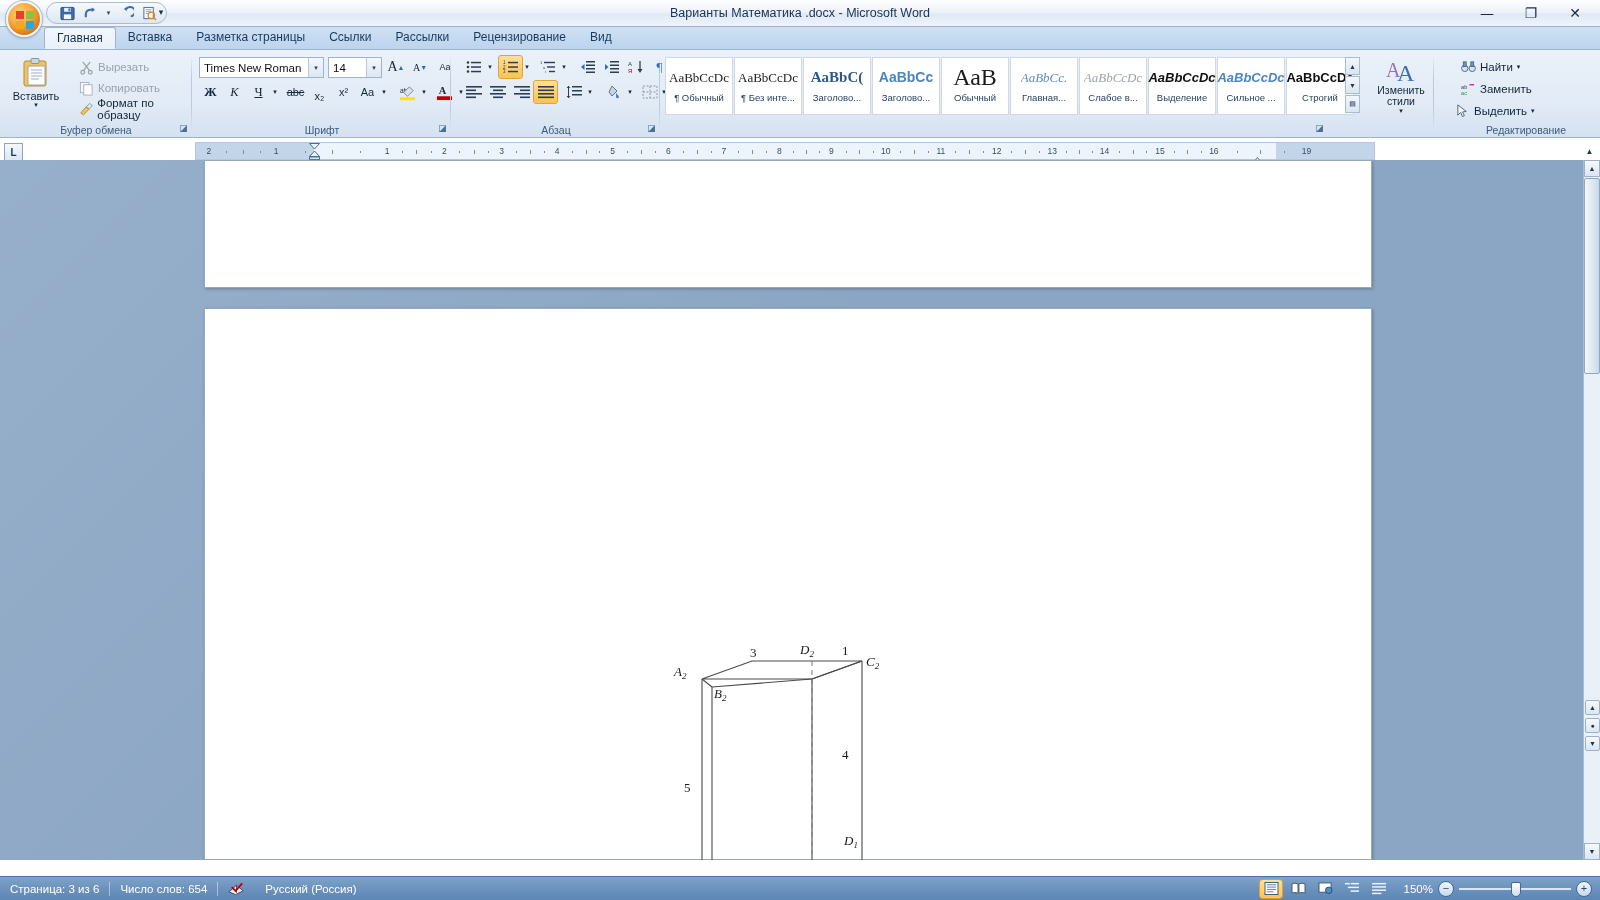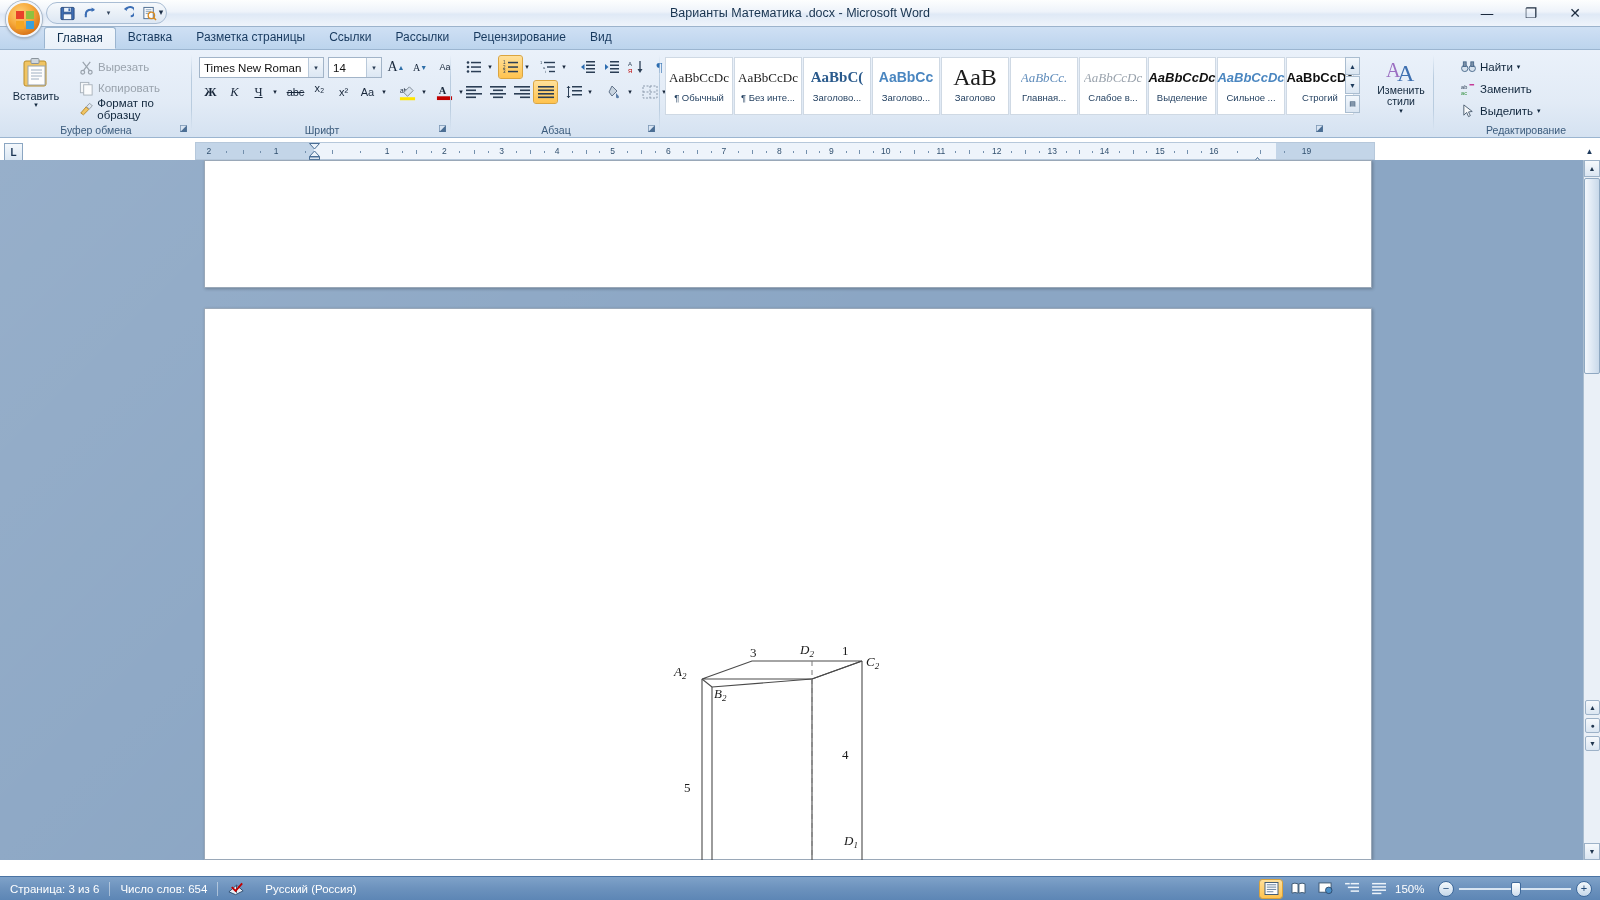--- a/index.html
+++ b/index.html
@@ -225,21 +225,21 @@
     display: flex; align-items: center;
     font-size: 11.5px; color: #fff;
   }
   .sb-item { padding: 0 10px; height: 20px; line-height: 20px; display: flex; align-items: center; gap: 5px; }
   .sb-right { position: absolute; right: 8px; display: flex; align-items: center; gap: 5px; }
   .viewbtn {
     width: 22px; height: 18px; display: flex; align-items: center; justify-content: center;
     border-radius: 2px;
   }
   .viewbtn.on { background: linear-gradient(to bottom,#ffe09a,#ffc34e); outline: 1px solid #d8a23e; }
-  .zoom-label { font-size: 11.5px; color: #fff; width: 38px; }
+  .zoom-label { font-size: 11.5px; color: #fff; width: 38px; text-align: right; }
   .zslider { position: relative; width: 112px; height: 16px; }
   .zslider .track { position: absolute; left: 0; top: 7px; width: 112px; height: 2px; background: #d8e5f2; }
   .zslider .knob {
     position: absolute; left: 52px; top: 1px; width: 10px; height: 15px;
     background: linear-gradient(to bottom,#fdfefe,#cfdeee); border: 1px solid #3f6a9c;
     border-radius: 2px 2px 5px 5px;
   }
   .zcirc {
     width: 16px; height: 16px; border-radius: 50%;
     background: linear-gradient(to bottom,#f4f9fd,#c6d8ea); border: 1px solid #3f6a9c;
@@ -396,21 +396,21 @@
       <div class="tbtn" style="left:30px; top:30px;">
         <span style="font-style:italic;font-family:'Liberation Serif',serif;">К</span>
       </div>
       <div class="tbtn" style="left:54px; top:30px;">
         <span style="text-decoration:underline;font-family:'Liberation Serif',serif;">Ч</span>
       </div>
       <div class="tbtn split-arrow" style="left:76px; top:30px;">▾</div>
       <div class="tbtn" style="left:91px; top:30px;">
         <span style="text-decoration:line-through;font-size:11px;">abc</span>
       </div>
-      <div class="tbtn" style="left:115px; top:26px;">
+      <div class="tbtn" style="left:115px; top:34px;">
         <span style="font-size:11px;">x₂</span>
       </div>
       <div class="tbtn" style="left:139px; top:30px;">
         <span style="font-size:11px;">x²</span>
       </div>
       <div class="tbtn" style="left:163px; top:30px;">
         <span style="font-size:11px;">Aa</span>
       </div>
       <div class="tbtn split-arrow" style="left:185px; top:30px;">▾</div>
 
@@ -576,21 +576,21 @@
           <div class="stylebox" style="left: 138px;">
             <div class="sample" style="font-family:'Liberation Serif',serif;font-size:15px;font-weight:bold;color:#2a5a8c;">AaBbC(</div>
             <div class="nm">Заголово...</div>
           </div>
           <div class="stylebox" style="left: 207px;">
             <div class="sample" style="font-family:'Liberation Sans',sans-serif;font-size:14px;font-weight:bold;color:#4a86c0;">AaBbCc</div>
             <div class="nm">Заголово...</div>
           </div>
           <div class="stylebox" style="left: 276px;">
             <div class="sample" style="font-family:'Liberation Serif',serif;font-size:24px;color:#1b1b1b;">АаВ</div>
-            <div class="nm">Заголово</div>
+            <div class="nm">Обычный</div>
           </div>
           <div class="stylebox" style="left: 345px;">
             <div class="sample" style="font-family:'Liberation Serif',serif;font-size:13px;font-style:italic;color:#5f8cbb;">AaBbCc.</div>
             <div class="nm">Главная...</div>
           </div>
           <div class="stylebox" style="left: 414px;">
             <div class="sample" style="font-family:'Liberation Serif',serif;font-size:13px;font-style:italic;color:#9aa3ad;">AaBbCcDc</div>
             <div class="nm">Слабое в...</div>
           </div>
           <div class="stylebox" style="left: 483px;">
@@ -636,21 +636,21 @@
         <span style="font-size:7px;">▾</span>
       </div>
       <div class="small-cmd enabled" style="left:6px; top:28px;">
         <svg width="15" height="14" viewBox="0 0 16 15">
           <text x="0" y="7" font-size="6" fill="#2b3e55" font-family="'Liberation Sans',sans-serif">ab</text>
           <text x="0" y="14" font-size="6" fill="#2f8f3a" font-family="'Liberation Sans',sans-serif">ac</text>
           <path d="M9 3 L14 3" stroke="#b07" stroke-width="1.2"></path>
         </svg>
         <span>Заменить</span>
       </div>
-      <div class="small-cmd enabled" style="left:6px; top:50px;">
+      <div class="small-cmd enabled" style="left:0; top:50px;">
         <svg width="15" height="14" viewBox="0 0 16 15">
           <path d="M3 1 L3 12 L6 9 L8 13.5 L10 12.5 L8 8.5 L12 8 Z" fill="#f6f8fa" stroke="#4a5c70"></path>
         </svg>
         <span>Выделить</span>
         <span style="font-size:7px;">▾</span>
       </div>
       <div class="group-title">Редактирование</div>
     </div>
   </div>
 

